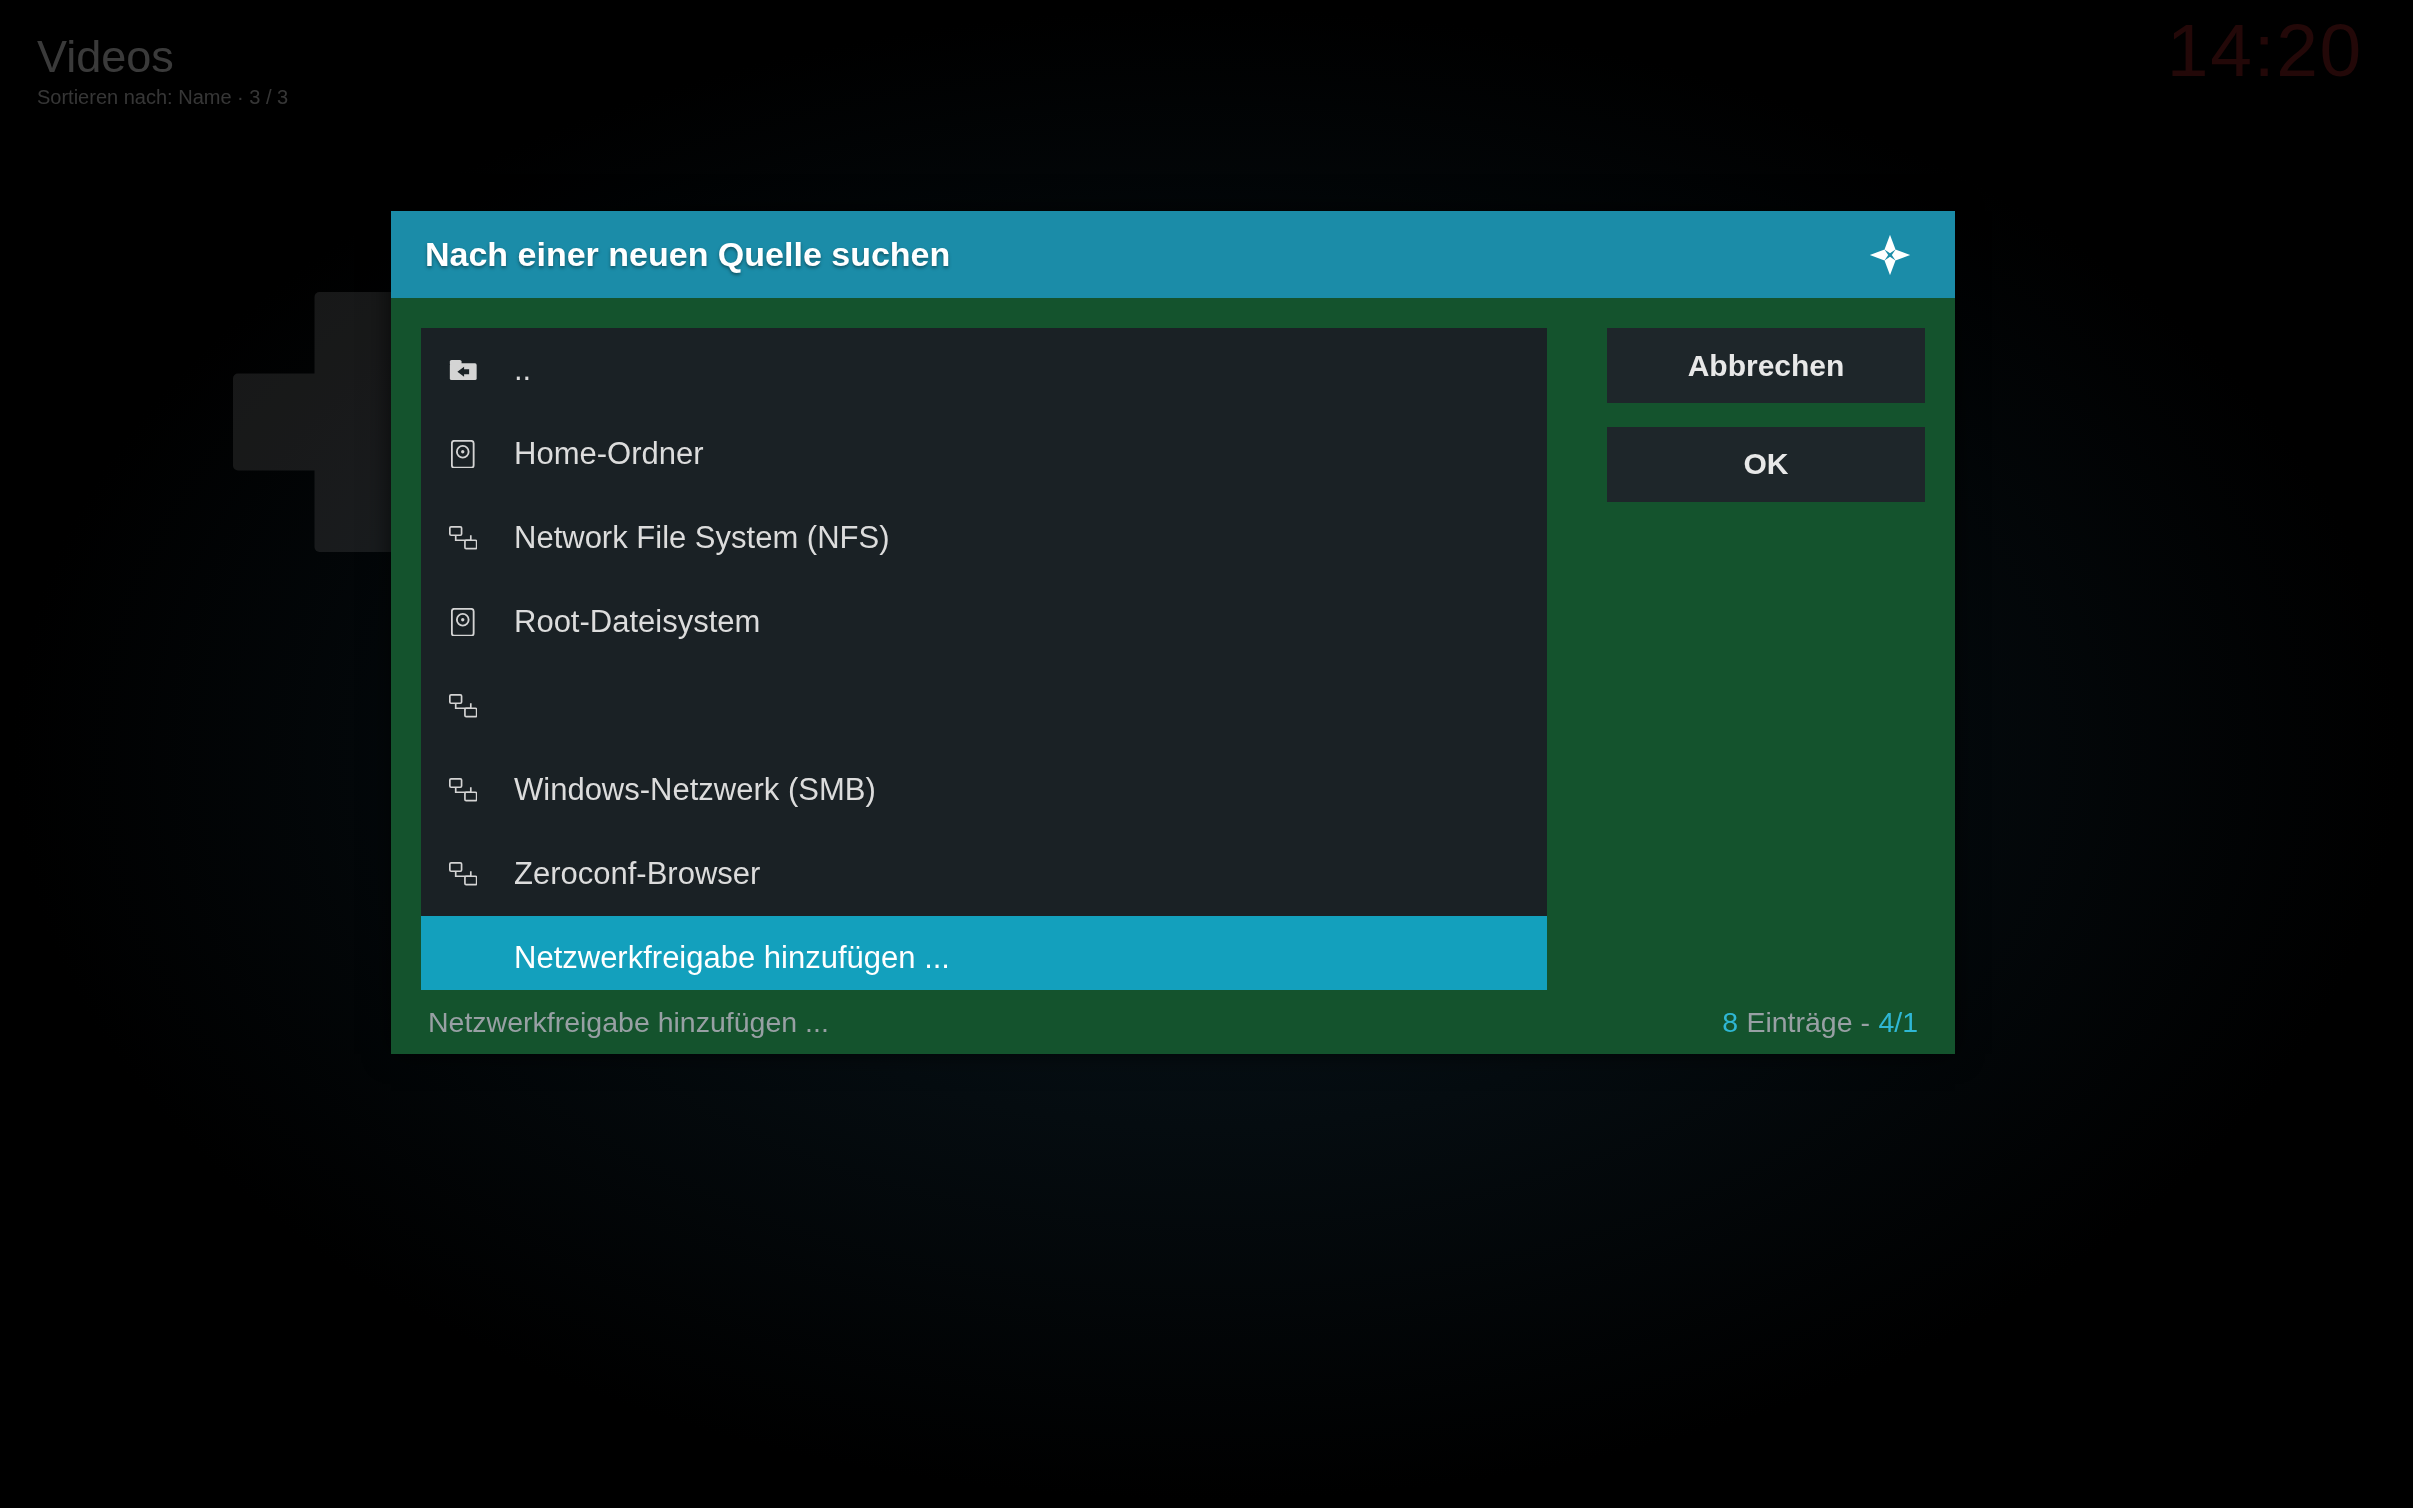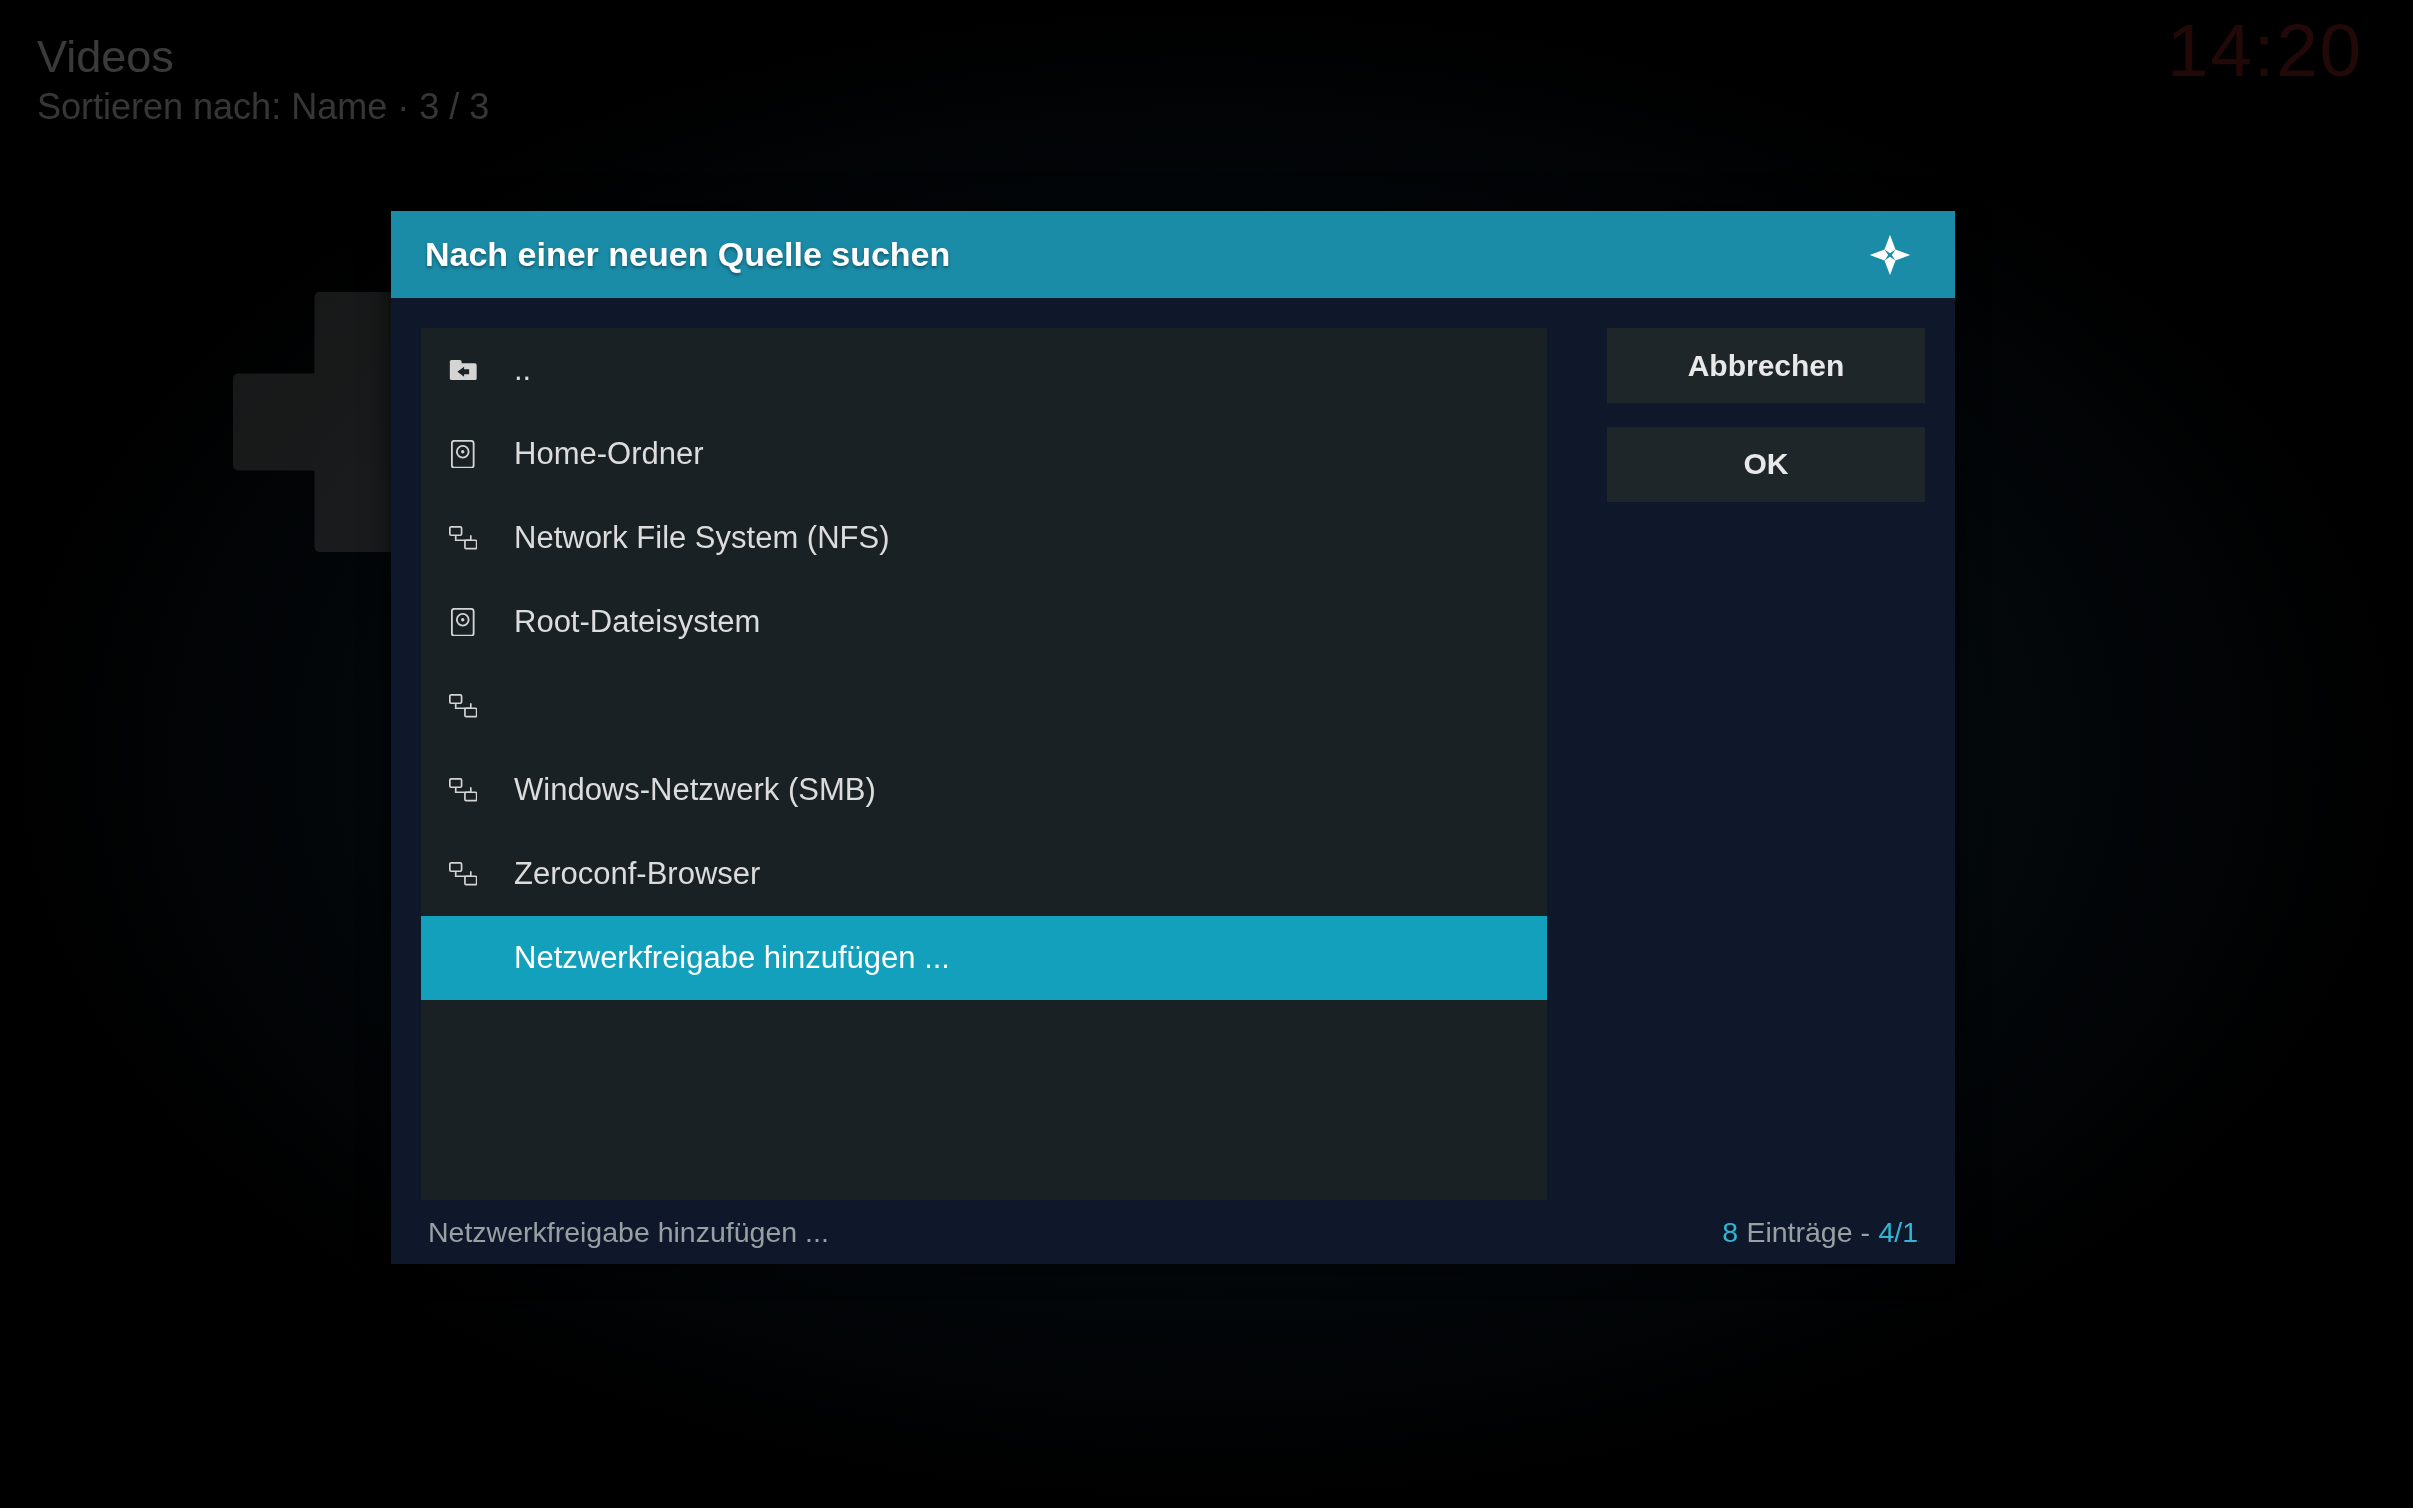--- a/index.html
+++ b/index.html
@@ -18,21 +18,21 @@
       left: 37px;
       opacity: 0.28;
       margin-top: 21px;
     }
     .background-title {
       font-size: 45px;
       font-weight: 400;
       color: #d0d0d0;
     }
     .background-subtitle {
-      font-size: 36px;
+      font-size: 20px;
       color: #c0c0c0;
       margin-top: 3.4px;
     }
     .clock {
       position: absolute;
       top: 6.7px;
       right: 50px;
       font-size: 75px;
       font-weight: 300;
       color: #7f1d1d;
@@ -62,22 +62,22 @@
     .plus-shape::after {
       top: 50%; left: 0;
       height: 97px; width: 100%;
       transform: translateY(-50%);
     }
     .dialog {
       position: absolute;
       left: 391px;
       top: 211px;
       width: 1564px;
-      height: 1053px;
-      background: #0f172a;
+      height: 843px;
+      background: #14532d;
       box-shadow: 0 0 25px rgba(0,0,0,0.7);
     }
     .dialog-header {
       height: 87px;
       background: #1b8ca8;
       display: flex;
       align-items: center;
       justify-content: space-between;
       padding: 0 40px 0 34px;
     }

